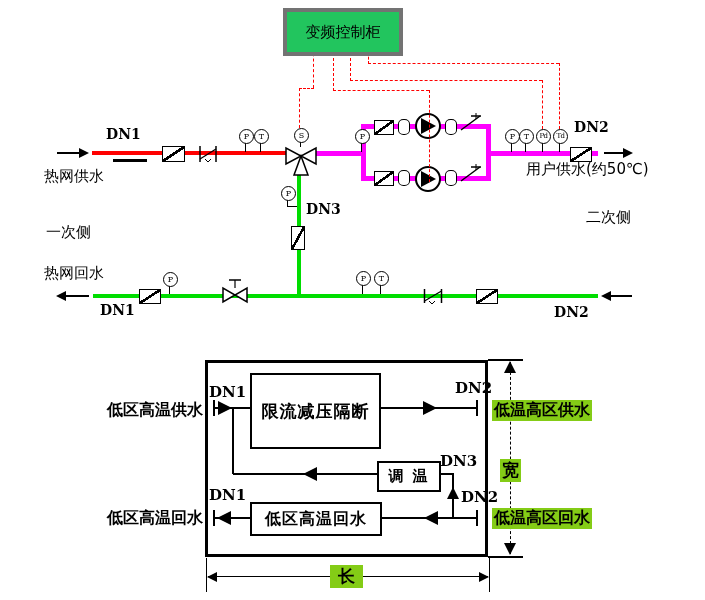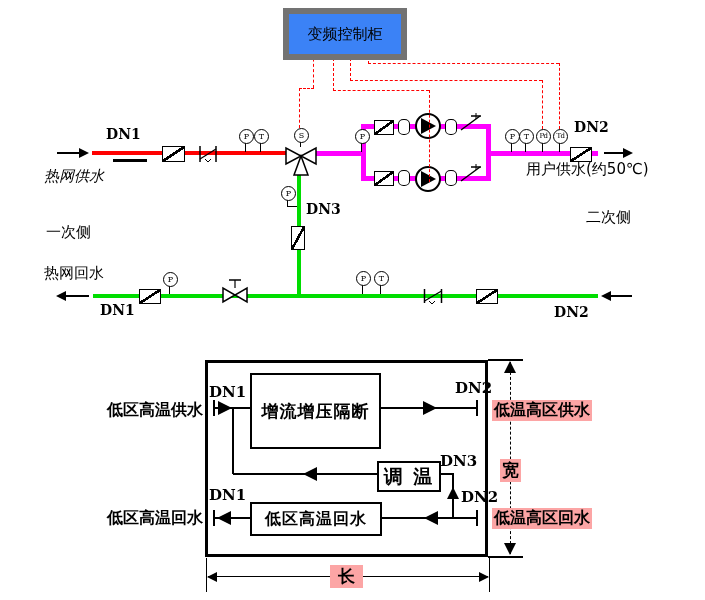--- a/index.html
+++ b/index.html
@@ -32,29 +32,29 @@
   .tri{position:absolute;width:0;height:0;}
   .tri-r{border-left:10px solid #000;border-top:5px solid transparent;border-bottom:5px solid transparent;}
   .tri-l{border-right:10px solid #000;border-top:5px solid transparent;border-bottom:5px solid transparent;}
   .tri-u{border-bottom:12px solid #000;border-left:6px solid transparent;border-right:6px solid transparent;}
   .tri-d{border-top:12px solid #000;border-left:6px solid transparent;border-right:6px solid transparent;}
   .bigtri-r{border-left:14px solid #000;border-top:7px solid transparent;border-bottom:7px solid transparent;}
   .bigtri-l{border-right:14px solid #000;border-top:7px solid transparent;border-bottom:7px solid transparent;}
   .box{position:absolute;border:2px solid #000;background:#fff;display:flex;
        align-items:center;justify-content:center;font-weight:bold;z-index:12;}
   .blabel{position:absolute;font-weight:bold;font-size:16px;white-space:nowrap;}
-  .onwhite{background:#fca5a5;padding:0 2px;z-index:25;}
+  .onwhite{background:#84cc16;padding:0 2px;z-index:25;}
   svg{position:absolute;overflow:visible;z-index:12;}
 </style>
 </head>
 <body>
 
 <div id="stage">
 
-  <div class="abs" style="left:283px;top:8px;width:112px;height:40px;border:6px solid #737373;background:#3b82f6;
+  <div class="abs" style="left:283px;top:8px;width:112px;height:40px;border:4px solid #737373;background:#22c55e;
               display:flex;align-items:center;justify-content:center;font-size:15px;z-index:20;">
     <span>变频控制柜</span>
   </div>
 
   <div class="pipe" style="left:92px;top:151px;width:194px;height:4px;background:#f00;"></div>
   <div class="pipe" style="left:315px;top:151px;width:48px;height:5px;background:#f0f;"></div>
   <div class="pipe" style="left:361px;top:124px;width:5px;height:57px;background:#f0f;"></div>
   <div class="pipe" style="left:361px;top:124px;width:130px;height:5px;background:#f0f;"></div>
   <div class="pipe" style="left:361px;top:176px;width:130px;height:5px;background:#f0f;"></div>
   <div class="pipe" style="left:486px;top:124px;width:5px;height:57px;background:#f0f;"></div>
@@ -195,47 +195,47 @@
   <div class="stem" style="left:362px;top:284px;height:10px;"></div>
   <div class="inst" style="left:356px;top:271px;">
       <span>P</span>
     </div>
   <div class="stem" style="left:380px;top:284px;height:10px;"></div>
   <div class="inst" style="left:374px;top:271px;">
       <span>T</span>
     </div>
 
   <div class="dn" style="left:106px;top:126px;">DN1</div>
-  <div class="lbl" style="left:44px;top:168px;font-style:italic;">热网供水</div>
+  <div class="lbl" style="left:44px;top:168px;">热网供水</div>
   <div class="lbl" style="left:46px;top:224px;">一次侧</div>
   <div class="dn" style="left:306px;top:201px;">DN3</div>
   <div class="dn" style="left:574px;top:119px;">DN2</div>
   <div class="lbl" style="left:526px;top:161px;">用户供水(约50℃)</div>
   <div class="lbl" style="left:586px;top:209px;">二次侧</div>
   <div class="lbl" style="left:44px;top:265px;">热网回水</div>
   <div class="dn" style="left:100px;top:302px;">DN1</div>
   <div class="dn" style="left:554px;top:304px;">DN2</div>
 
   <div class="abs" style="left:205px;top:360px;width:283px;height:197px;border:3px solid #000;box-sizing:border-box;background:#fff;z-index:5;"></div>
 
   <div class="blkh" style="left:214px;top:407px;width:263px;z-index:8;"></div>
   <div class="blkv" style="left:213px;top:400px;height:16px;z-index:8;"></div>
   <span class="tri bigtri-r" style="left:218px;top:401px;z-index:8;"></span>
   <span class="tri bigtri-r" style="left:423px;top:401px;z-index:8;"></span>
   <div class="blkv" style="left:476px;top:400px;height:16px;z-index:8;"></div>
   <div class="box" style="left:250px;top:373px;width:127px;height:72px;font-size:17px;letter-spacing:1px;">
-    <span>增流增压隔断</span>
+    <span>限流减压隔断</span>
   </div>
   <div class="dn" style="left:209px;top:383px;font-size:15px;z-index:8;">DN1</div>
   <div class="dn" style="left:455px;top:379px;font-size:15px;z-index:8;">DN2</div>
 
   <div class="blkv" style="left:232px;top:408px;height:66px;z-index:7;"></div>
   <div class="blkh" style="left:233px;top:473px;width:144px;z-index:7;"></div>
   <span class="tri bigtri-l" style="left:303px;top:467px;z-index:8;"></span>
-  <div class="box" style="left:377px;top:461px;width:60px;height:27px;font-size:19px;letter-spacing:2px;">
+  <div class="box" style="left:377px;top:461px;width:60px;height:27px;font-size:15px;letter-spacing:2px;">
     <span>调 温</span>
   </div>
   <div class="dn" style="left:440px;top:452px;font-size:15px;z-index:8;">DN3</div>
   <div class="blkh" style="left:437px;top:473px;width:17px;z-index:7;"></div>
   <div class="blkv" style="left:452px;top:474px;height:44px;z-index:7;"></div>
   <span class="tri tri-u" style="left:447px;top:487px;z-index:8;"></span>
   <div class="dn" style="left:461px;top:488px;font-size:15px;z-index:8;">DN2</div>
 
   <div class="blkh" style="left:214px;top:517px;width:263px;z-index:7;"></div>
   <div class="blkv" style="left:213px;top:510px;height:16px;z-index:8;"></div>

